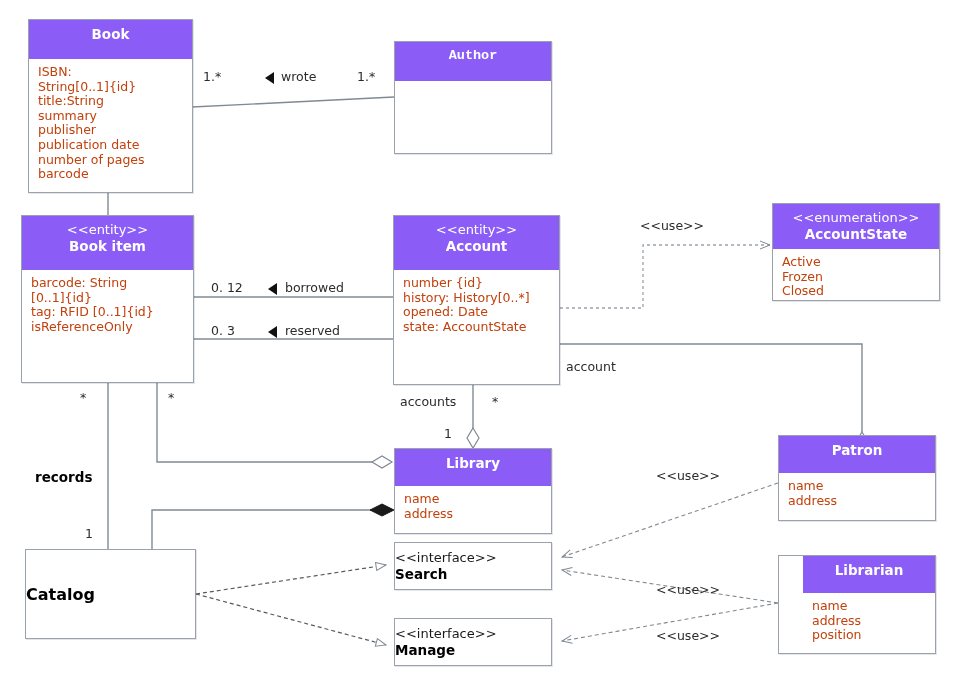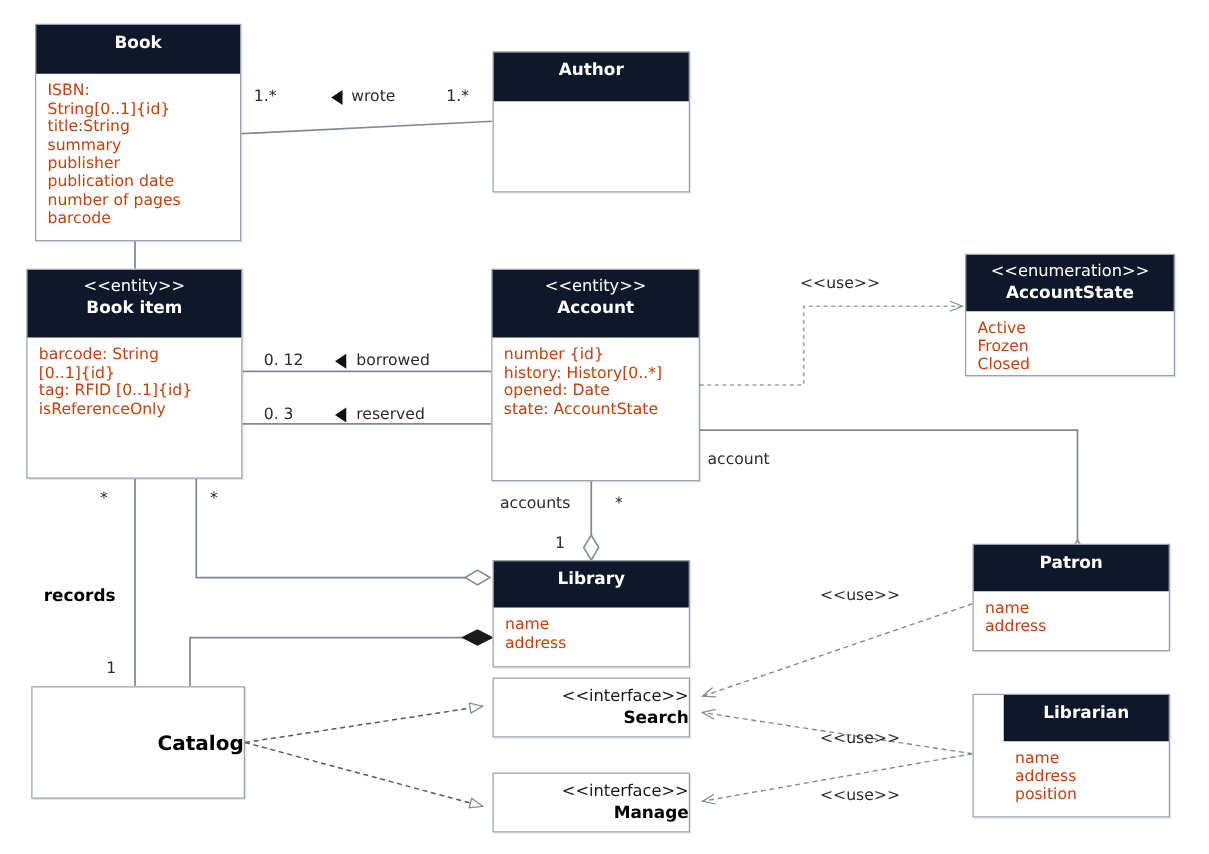--- a/index.html
+++ b/index.html
@@ -29,21 +29,21 @@
     pointer-events: none;
   }
   .uml-class {
     position: absolute;
     box-sizing: border-box;
     border: 1px solid #9aa3ad;
     background: #ffffff;
     box-shadow: 1px 1px 0 rgba(0,0,0,0.10);
   }
   .uml-header {
-    background: #0f172a;
+    background: #8b5cf6;
     color: #ffffff;
     text-align: center;
     font-weight: bold;
     font-size: 13.5px;
     line-height: 15px;
     padding: 6px 2px 7px 2px;
     box-sizing: border-box;
   }
   .uml-header .stereo {
     display: block;
@@ -67,21 +67,21 @@
   .uml-body div { white-space: pre; }
   
   .plain-box {
     position: absolute;
     box-sizing: border-box;
     border: 1px solid #9aa3ad;
     background: #ffffff;
     box-shadow: 1px 1px 0 rgba(0,0,0,0.10);
     display: flex;
     flex-direction: column;
-    align-items: flex-end;
+    align-items: flex-start;
     justify-content: center;
     text-align: center;
   }
   .plain-box .stereo {
     font-size: 13px;
     line-height: 16px;
     color: #1a1a1a;
   }
   .plain-box .cname {
     font-size: 13.5px;
@@ -169,21 +169,21 @@
       <div>String[0..1]{id}</div>
       <div>title:String</div>
       <div>summary</div>
       <div>publisher</div>
       <div>publication date</div>
       <div>number of pages</div>
       <div>barcode</div>
     </div>
   </div>
 
-  <div class="uml-class" style="left:394px; top:41px; width:158px; height:113px;">
+  <div class="uml-class" style="left:394px; top:41px; width:158px; height:113px;font-family:Liberation Mono, monospace;">
     <div class="uml-header" style="height:39px;">
       <span class="cname">Author</span>
     </div>
   </div>
 
   <div class="uml-class" style="left:21px; top:215px; width:173px; height:168px;">
     <div class="uml-header" style="height:54px;">
       <span class="stereo">&lt;&lt;entity&gt;&gt;</span>
       <span class="cname">Book item</span>
     </div>

